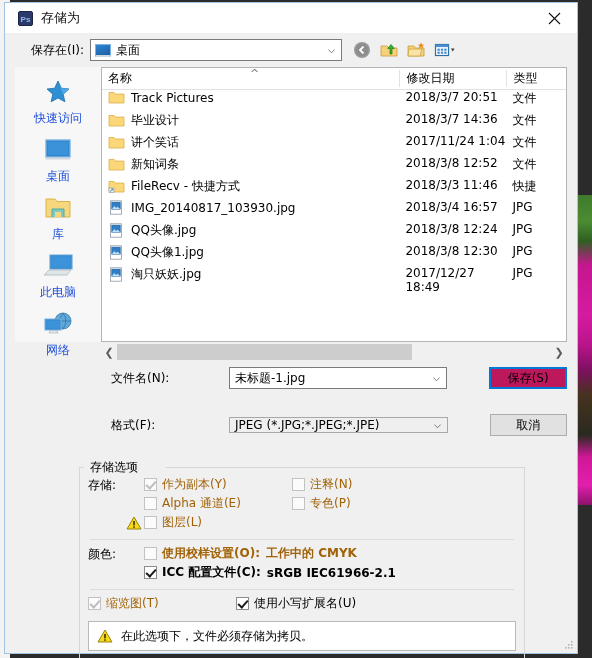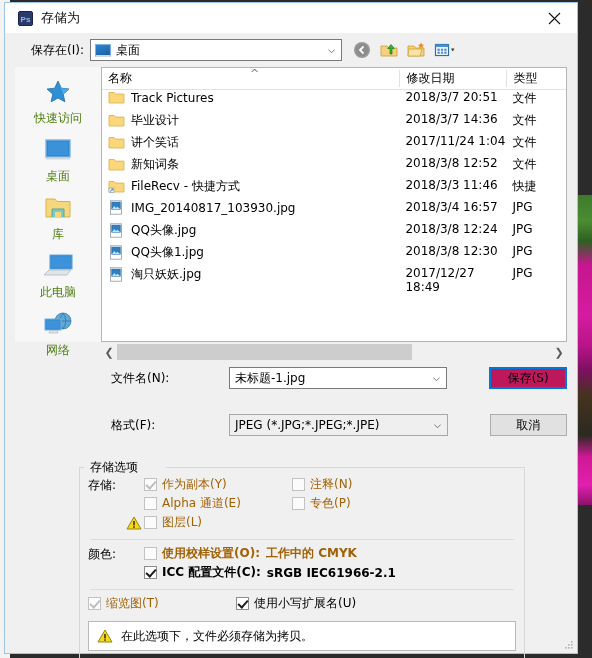--- a/index.html
+++ b/index.html
@@ -155,21 +155,21 @@
     text-align: center;
     margin-bottom: 6px;
     cursor: default;
   }
   .place .picon {
     height: 34px;
     display: flex; align-items: center; justify-content: center;
   }
   .place .plabel {
     font-size: 12px;
-    color: #4d7c0f;
+    color: #1d4ed8;
     margin-top: 1px;
   }
 
   .filelist-wrap {
     flex: 1 1 auto;
     background: #fff;
     border: 1px solid #b5b5b5;
     box-sizing: border-box;
     display: flex;
     flex-direction: column;
@@ -225,21 +225,21 @@
   }
   .hs-track { flex: 1 1 auto; height: 16px; background: #f0f0f0; position: relative; }
   .hs-thumb { position: absolute; left: 0; top: 0; width: 68%; height: 16px; background: #cdcdcd; }
 
   
   .fname-block { padding: 7px 10px 0 10px; flex: 0 0 auto; }
   .fld-row { display: flex; align-items: center; margin-bottom: 25px; gap: 28px; }
   .fld-label { width: 90px; font-size: 12px; padding-left: 96px; box-sizing: content-box; }
   .fld-label-inner { display: inline-block; width: 90px; }
   #filename-combo { width: 272px; height: 22px; background:#fff; }
-  #format-combo  { width: 272px; height: 22px; background:#efefef; border-color:#a8a8a8; }
+  #format-combo  { width: 272px; height: 16px; background:#efefef; border-color:#a8a8a8; }
   .btn {
     width: 96px; height: 22px;
     margin-left: 14px;
     background: #e1e1e1;
     border: 1px solid #adadad;
     font-size: 12px;
     display: flex; align-items: center; justify-content: center;
     box-sizing: border-box;
     cursor: default;
   }

